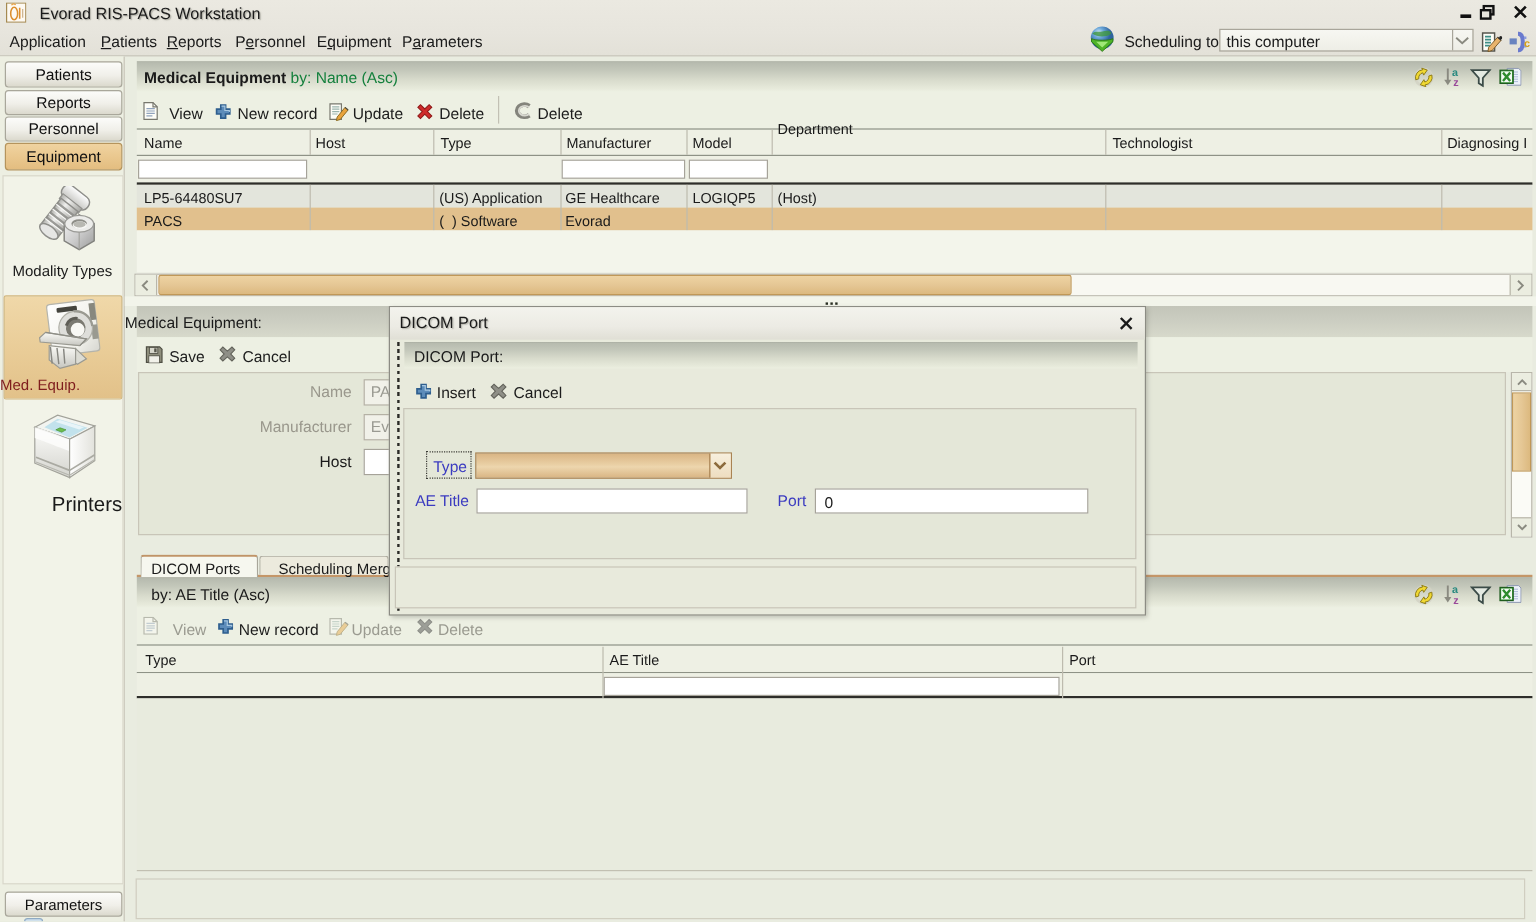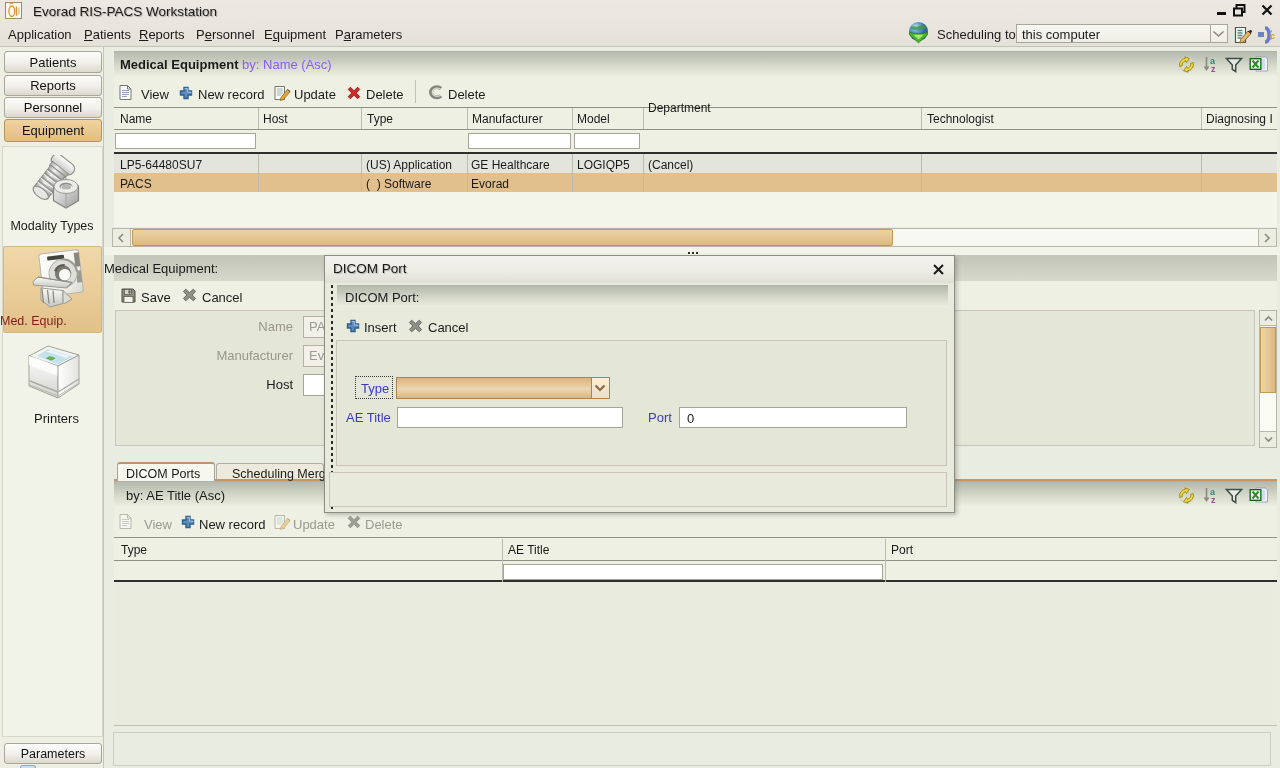--- a/index.html
+++ b/index.html
@@ -168,27 +168,27 @@
       <path d="M3 15L22 5l31 9-21 11z" fill="#f2f4f0" stroke="#a2a29a"></path>
       <path d="M22 8l25 7.5-15 8-21-8.5z" fill="#c2e2ec"></path>
       <path d="M24 9l20 6-4 2-20-6.5z" fill="#e8f4f8"></path>
       <path d="M3 15l29 10v32l-29-12z" fill="url(#p1)" stroke="#a2a29a"></path>
       <path d="M3 15c10 2 22 8 29 10v10c-8-3-21-8-29-11z" fill="#fdfdfb" opacity=".85"></path>
       <path d="M32 25l21-11v29l-21 14z" fill="url(#p2)" stroke="#a2a29a"></path>
       <path d="M4 40l28 11M32 51l21-13" fill="none" stroke="#aaaaa2" stroke-width="1.4"></path>
       <path d="M4 44l28 11M32 55l21-13" fill="none" stroke="#b6b6ae" stroke-width="1"></path>
       <path d="M24 15.5l5 1.7-3.5 2-5-2z" fill="#6abd4e" stroke="#3e8a2e" stroke-width=".5"></path>
     </svg></div>
-<div class="t12" style="left:0;top:412px;width:113px;text-align:center;font-size:13px">Printers</div>
+<div class="t12" style="left:16px;top:412px;width:113px;text-align:center;font-size:17px">Printers</div>
 
 <div class="btn" style="left:4px;top:743px;width:98px;height:21px;line-height:20px;font-size:12.5px">Parameters</div>
 <div class="b" style="left:20px;top:765px;width:16px;height:3px;background:#cfe0ec;border:1px solid #8fabc4;border-bottom:none;border-radius:8px 8px 0 0"></div>
 
 <div class="b gbar" style="left:114px;top:51px;width:1163px;height:25px"></div>
-<div class="t" style="left:120px;top:58px"><b>Medical Equipment</b> <span style="color:#8b5cf6">by: Name (Asc)</span></div>
+<div class="t" style="left:120px;top:58px"><b>Medical Equipment</b> <span style="color:#15803d">by: Name (Asc)</span></div>
 <div class="b" id="ic-refresh1" style="left:1177px;top:56px;width:19px;height:17px"><svg width="19" height="17" viewBox="0 0 19 17">
       <circle cx="9.5" cy="8.5" r="7" fill="none" stroke="#d2d2c4" stroke-width="2.4" opacity=".85"></circle>
       <path d="M2.8 10.5A6.5 6.5 0 0 1 8.5 2.2L7.8.8l4.6 1.6-3 4.2-.7-1.9a4.3 4.3 0 0 0-3.4 5z" fill="#f0d832" stroke="#8c7a14" stroke-width=".8"></path>
       <path d="M16.2 6.5A6.5 6.5 0 0 1 10.5 14.8l.7 1.4-4.6-1.6 3-4.2.7 1.9a4.3 4.3 0 0 0 3.4-5z" fill="#f0d832" stroke="#8c7a14" stroke-width=".8"></path>
     </svg></div>
 <div class="b" id="ic-sort1" style="left:1202px;top:56px;width:17px;height:17px"><svg width="17" height="17" viewBox="0 0 17 17">
       <path d="M4.5 1v11" stroke="#8a8a80" stroke-width="1.6"></path>
       <path d="M1.5 10.5L4.5 15l3-4.5z" fill="#8a8a80"></path>
       <text x="8" y="7.5" font-size="9" font-weight="bold" fill="#2a8a80" font-family="Liberation Sans">a</text>
       <text x="9" y="16" font-size="9" font-weight="bold" fill="#9a4a9a" font-family="Liberation Sans">z</text>
@@ -248,21 +248,21 @@
 <div class="inp" style="left:115px;top:133px;width:141px;height:16px"></div>
 <div class="inp" style="left:468px;top:133px;width:103px;height:16px"></div>
 <div class="inp" style="left:574px;top:133px;width:66px;height:16px"></div>
 
 <div class="b" style="left:114px;top:154px;width:1163px;height:19px;background:#e3e5dc"></div>
 <div class="b" style="left:114px;top:173px;width:1163px;height:19px;background:#e1c08d"></div>
 <div class="t12" style="left:120px;top:159px">LP5-64480SU7</div>
 <div class="t12" style="left:366px;top:159px">(US) Application</div>
 <div class="t12" style="left:471px;top:159px">GE Healthcare</div>
 <div class="t12" style="left:577px;top:159px">LOGIQP5</div>
-<div class="t12" style="left:648px;top:159px">(Cancel)</div>
+<div class="t12" style="left:648px;top:159px">(Host)</div>
 <div class="t12" style="left:120px;top:178px">PACS</div>
 <div class="t12" style="left:366px;top:178px">(&nbsp;&nbsp;) Software</div>
 <div class="t12" style="left:471px;top:178px">Evorad</div>
 
 <div class="colsep" style="left:258px;top:108px;height:21px"></div>
 <div class="colsep" style="left:361px;top:108px;height:21px"></div>
 <div class="colsep" style="left:467px;top:108px;height:21px"></div>
 <div class="colsep" style="left:572px;top:108px;height:21px"></div>
 <div class="colsep" style="left:643px;top:108px;height:21px"></div>
 <div class="colsep" style="left:921px;top:108px;height:21px"></div>

